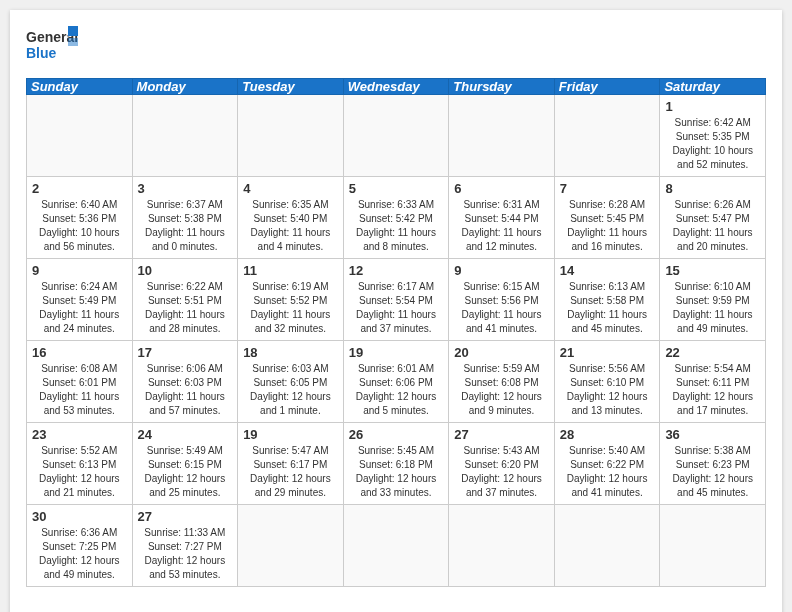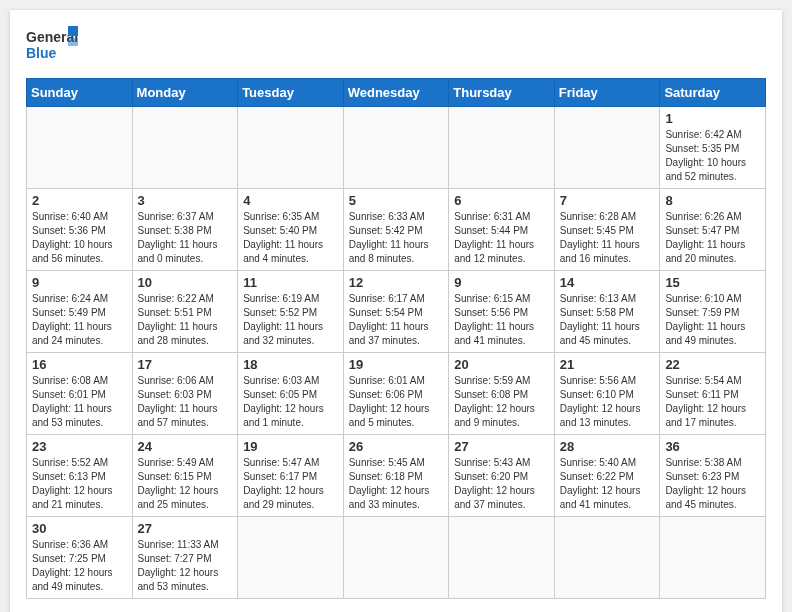--- a/index.html
+++ b/index.html
@@ -45,23 +45,24 @@
     .cal-table {
       width: 100%;
       border-collapse: collapse;
       table-layout: fixed;
     }
     .cal-table thead tr th {
       background: #1a73c8;
       color: white;
       font-size: 13px;
       font-weight: bold;
-      padding: 6px 4px;
+      padding: 0 4px;
       text-align: left;
       border: 1px solid #1565b0;
+      font-style: italic;
     }
     .cal-table tbody tr td {
       border: 1px solid #ccc;
       vertical-align: top;
       padding: 4px 5px;
       height: 80px;
       background: white;
     }
     .cal-table tbody tr td.empty {
       background: #f9f9f9;
@@ -69,20 +70,21 @@
     .day-number {
       font-size: 13px;
       font-weight: bold;
       color: #333;
       margin-bottom: 2px;
     }
     .day-info {
       font-size: 10px;
       color: #333;
       line-height: 1.4;
+      text-align: center;
     }
   </style>
 </head>
 <body>
 
 <div class="calendar-container">
   <div class="header">
     <div class="logo">
     <svg width="52" height="44" viewBox="0 0 52 44">
       <text x="0" y="16" font-size="14" font-weight="bold" font-family="Arial" fill="#333">General</text>
@@ -201,21 +203,21 @@
           </td>
           <td>
             <div class="day-number">14</div>
             <div class="day-info">Sunrise: 6:13 AM
 Sunset: 5:58 PM
 Daylight: 11 hours and 45 minutes.</div>
           </td>
           <td>
             <div class="day-number">15</div>
             <div class="day-info">Sunrise: 6:10 AM
-Sunset: 7:59 PM
+Sunset: 9:59 PM
 Daylight: 11 hours and 49 minutes.</div>
           </td>
         </tr>
         <tr>
           <td>
             <div class="day-number">16</div>
             <div class="day-info">Sunrise: 6:08 AM
 Sunset: 6:01 PM
 Daylight: 11 hours and 53 minutes.</div>
           </td>

